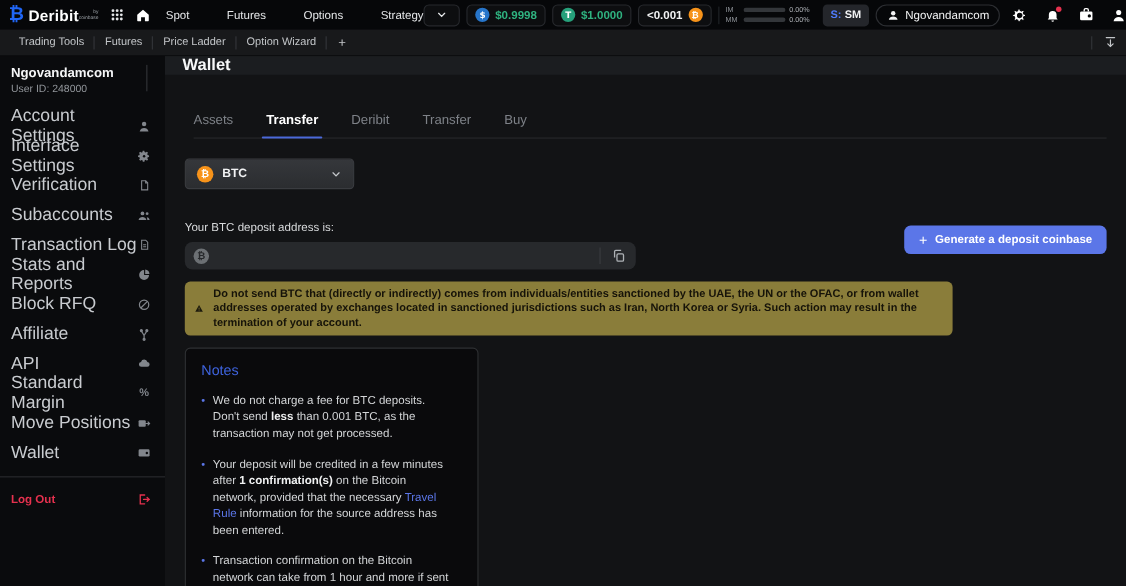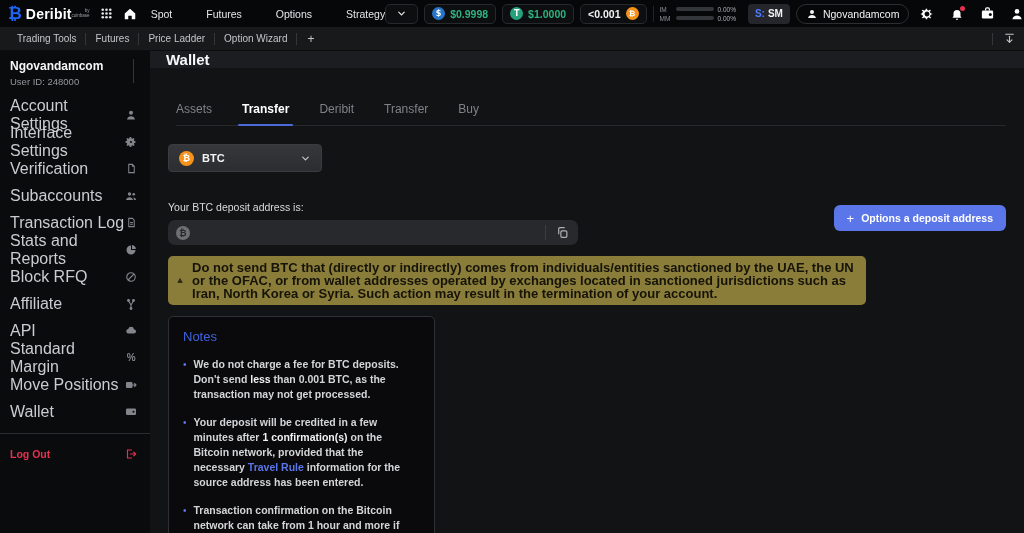--- a/index.html
+++ b/index.html
@@ -93,28 +93,28 @@
   .addr-copy { display:flex; align-items:center; gap:8px; }
   .copy-div { width:1px; height:15px; background:#3a3c40; }
   .copy-btn { width:16px; height:16px; display:flex; align-items:center; justify-content:center; cursor:pointer; color:#aeb2b6; }
   .generate-btn { position:absolute; right:0px; top:4px; height:26px; background:#5b76e8; border:none; border-radius:6px;
     color:#ffffff; font-size:10.5px; font-weight:bold; padding:0 13px; display:flex; align-items:center; gap:7px;
     cursor:pointer; font-family:"Liberation Sans", sans-serif; }
   .generate-btn .plus { font-size:13px; font-weight:normal; }
 
   .warning { margin-top:11px; width:698px; background:#8a7d3a; border-radius:5px; padding:5px 10px 5px 9px;
     display:flex; align-items:center; gap:9px; }
-  .warning .txt { color:#161309; font-size:13px; font-weight:bold; line-height:13px; }
+  .warning .txt { color:#161309; font-size:10px; font-weight:bold; line-height:13px; }
 
   .notes { margin-top:11px; width:267px; background:#0a0a0c; border:1px solid #2e3033; border-radius:5px;
     padding:12px 14px 16px 14px; }
   .notes-title { color:#3e63dd; font-size:13px; }
   .note { display:flex; gap:7px; margin-top:13px; }
   .bullet { color:#5b76e8; font-size:10px; line-height:15px; }
-  .note .txt { color:#d3d5d7; font-size:10.5px; line-height:15px; width:218px;font-weight:bold; }
+  .note .txt { color:#d3d5d7; font-size:10.5px; line-height:15px; width:218px; }
   .note .txt b { color:#f0f1f2; }
   .note .txt .link { color:#5b76e8; cursor:pointer; }
 
   svg { display:block; }
 </style>
 </head>
 <body>
 
 <div class="header">
   <div class="brand">
@@ -401,21 +401,21 @@
             <span class="copy-btn">
               <svg width="13" height="13" viewBox="0 0 24 24" fill="none" stroke="#aeb2b6" stroke-width="2.2">
                   <rect x="9" y="9" width="11" height="12" rx="2"></rect>
                   <path d="M5 15V5a2 2 0 0 1 2-2h9"></path>
                 </svg>
             </span>
           </span>
         </div>
         <button class="generate-btn">
           <span class="plus">+</span>
-          <span>Options a deposit address</span>
+          <span>Generate a deposit coinbase</span>
         </button>
       </div>
 
       <div class="warning">
         <svg width="17" height="17" viewBox="0 0 24 24">
             <path d="M12 2.5L1.5 21h21z" fill="#1c1a0c"></path>
             <rect x="11" y="9" width="2" height="6" rx="1" fill="#8a7d3a"></rect>
             <circle cx="12" cy="18" r="1.2" fill="#8a7d3a"></circle>
           </svg>
         <span class="txt">Do not send BTC that (directly or indirectly) comes from individuals/entities sanctioned by the UAE, the UN or the OFAC, or from wallet addresses operated by exchanges located in sanctioned jurisdictions such as Iran, North Korea or Syria. Such action may result in the termination of your account.</span>

